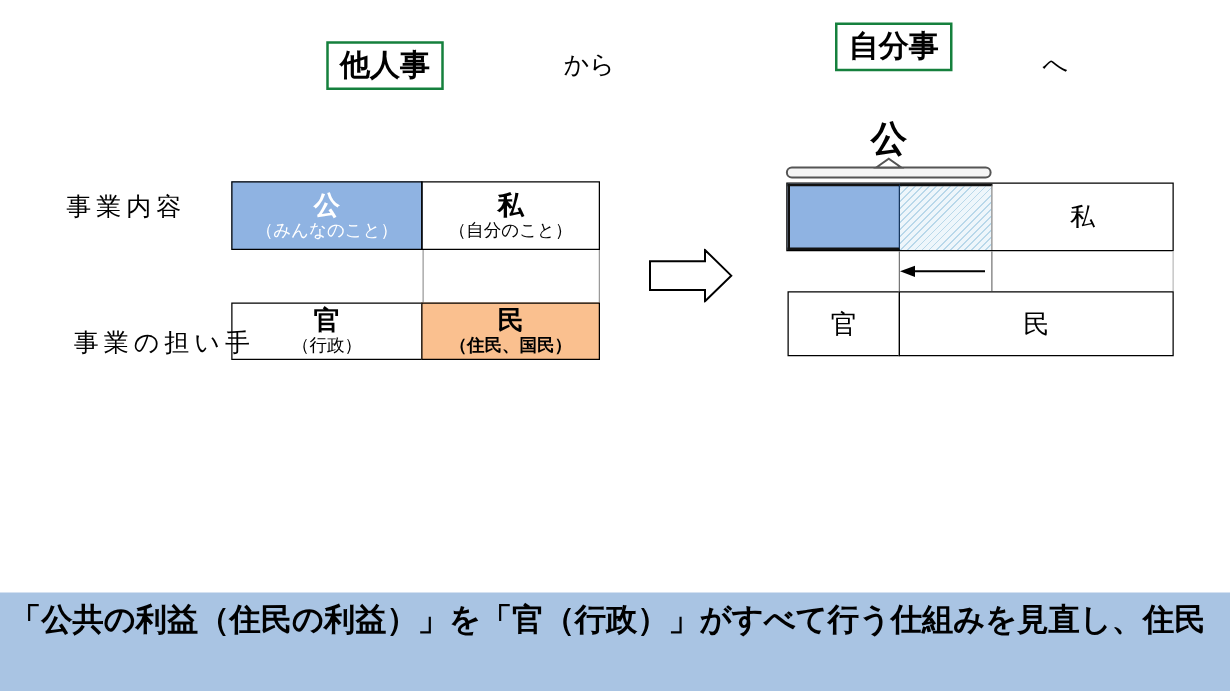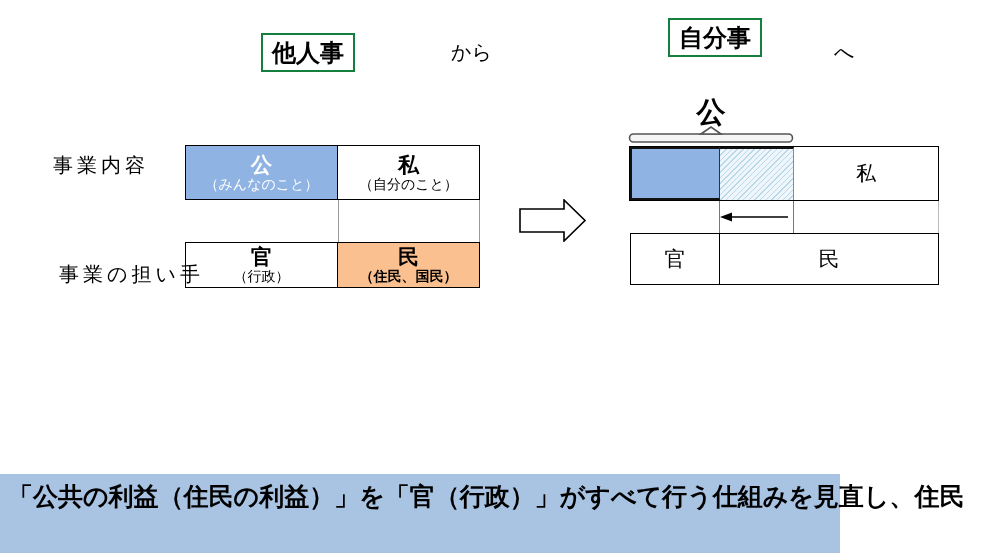--- a/index.html
+++ b/index.html
@@ -47,21 +47,21 @@
   .r-private{
     position:absolute;left:164px;top:0;right:0;bottom:0;
     display:flex;align-items:center;justify-content:center;font-size:20px;
   }
   .r-cell{
     box-sizing:border-box;border:1px solid #000;display:flex;align-items:center;
     justify-content:center;font-size:21px;background:#fff;
   }
   
   .footer{
-    background:var(--band,#A9C4E3);width:840px;height:79px;box-sizing:border-box;
+    background:var(--band,#A9C4E3);width:984px;height:79px;box-sizing:border-box;
     padding:4px 0 0 8px;
   }
   .footer div{
     font-size:25px;font-weight:bold;line-height:36px;white-space:nowrap;
     letter-spacing:0px;
   }
 </style>
 </head>
 <body>
 

